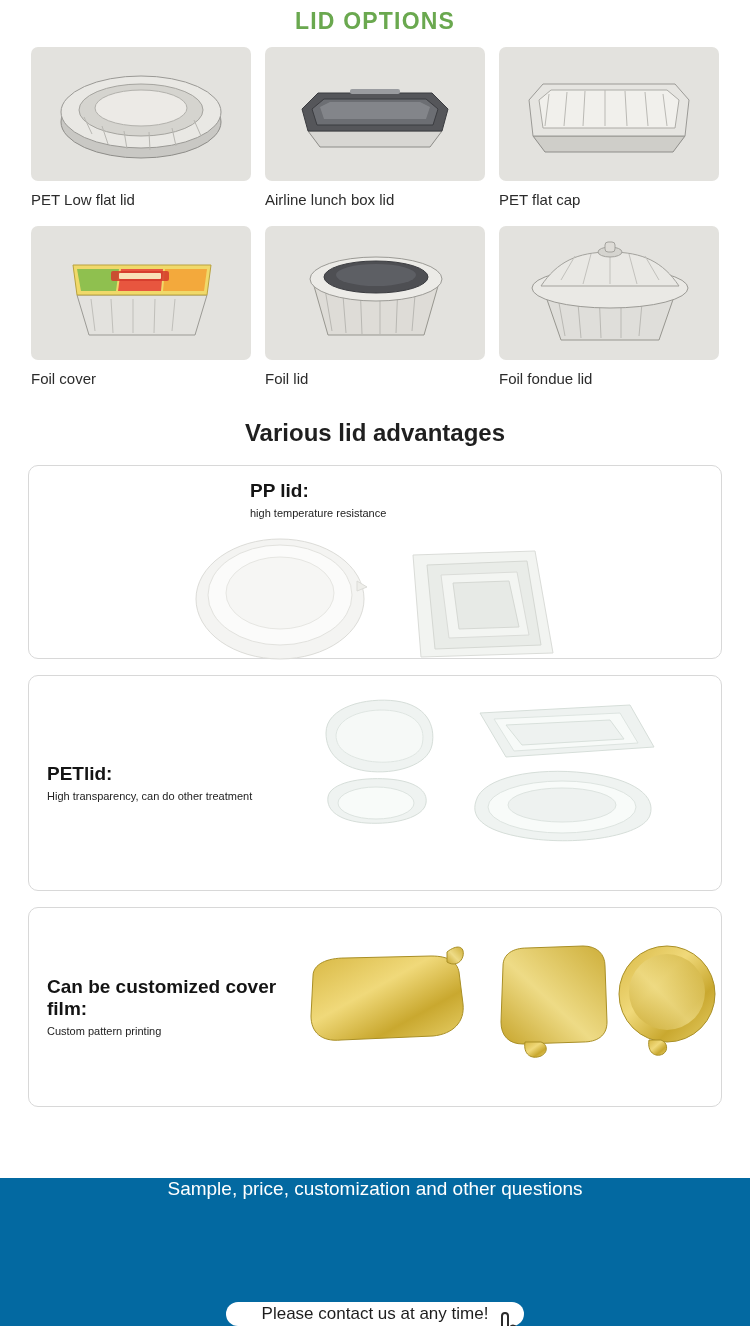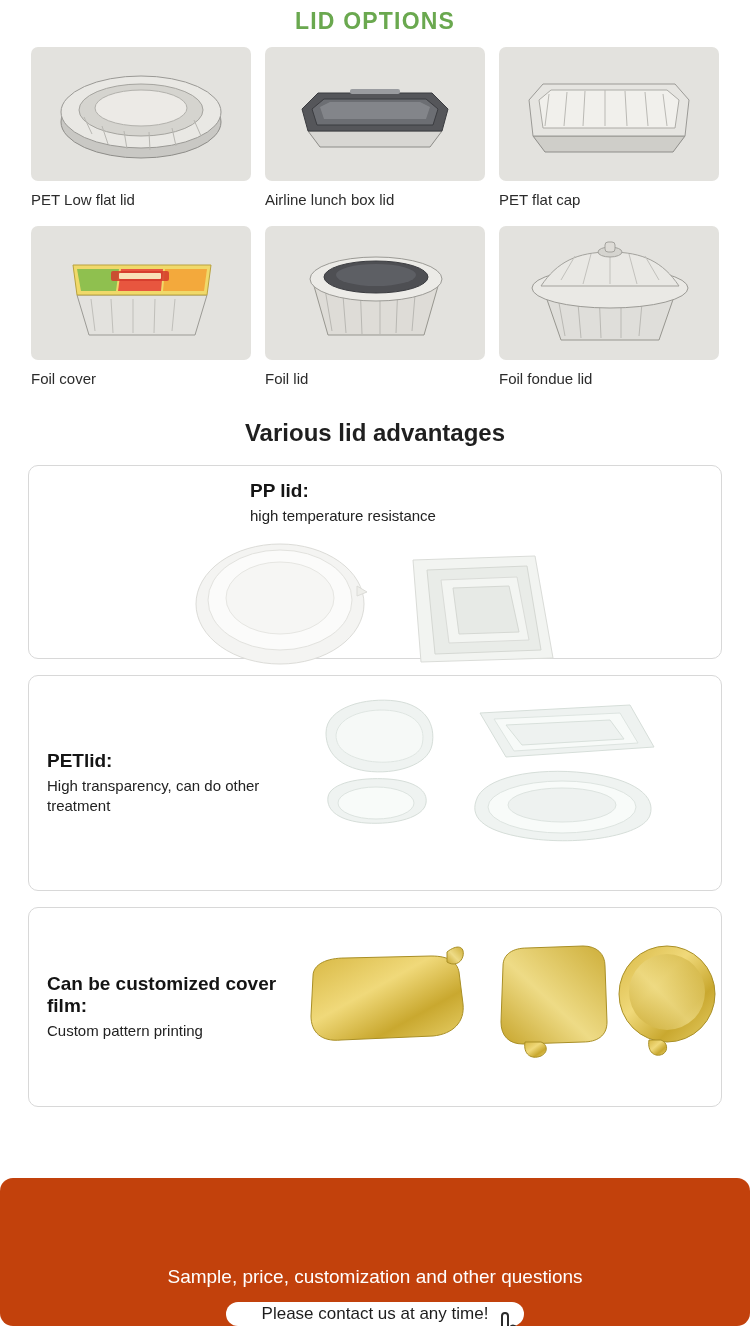--- a/index.html
+++ b/index.html
@@ -79,47 +79,46 @@
     padding: 14px 18px;
   }
   .card-text { width: 250px; flex: none; }
   .card-title {
     font-size: 19px;
     font-weight: bold;
     color: #141414;
     margin-bottom: 4px;
   }
   .card-sub {
-    font-size: 15px;
+    font-size: 11px;
     color: #222;
     line-height: 1.35;
   }
   .card-media {
     flex: 1;
     display: flex;
     align-items: center;
     justify-content: center;
   }
   .card-1 { height: 194px; flex-direction: column; }
   .card-2 { height: 216px; }
   .card-3 { height: 200px; }
 
   
   .footer {
     position: absolute;
     left: 0;
     bottom: 0;
     width: 750px;
     height: 148px;
-    background: #c2410c;
+    background: #0369a1;
     display: flex;
     flex-direction: column;
     align-items: center;
-    justify-content: flex-end;
-    border-radius: 13px;
+    justify-content: space-between;
   }
   .footer-text {
     color: #ffffff;
     font-size: 19px;
     margin-bottom: 14px;
   }
   .footer-btn-wrap { position: relative; }
   .footer-btn {
     background: #ffffff;
     border: none;

